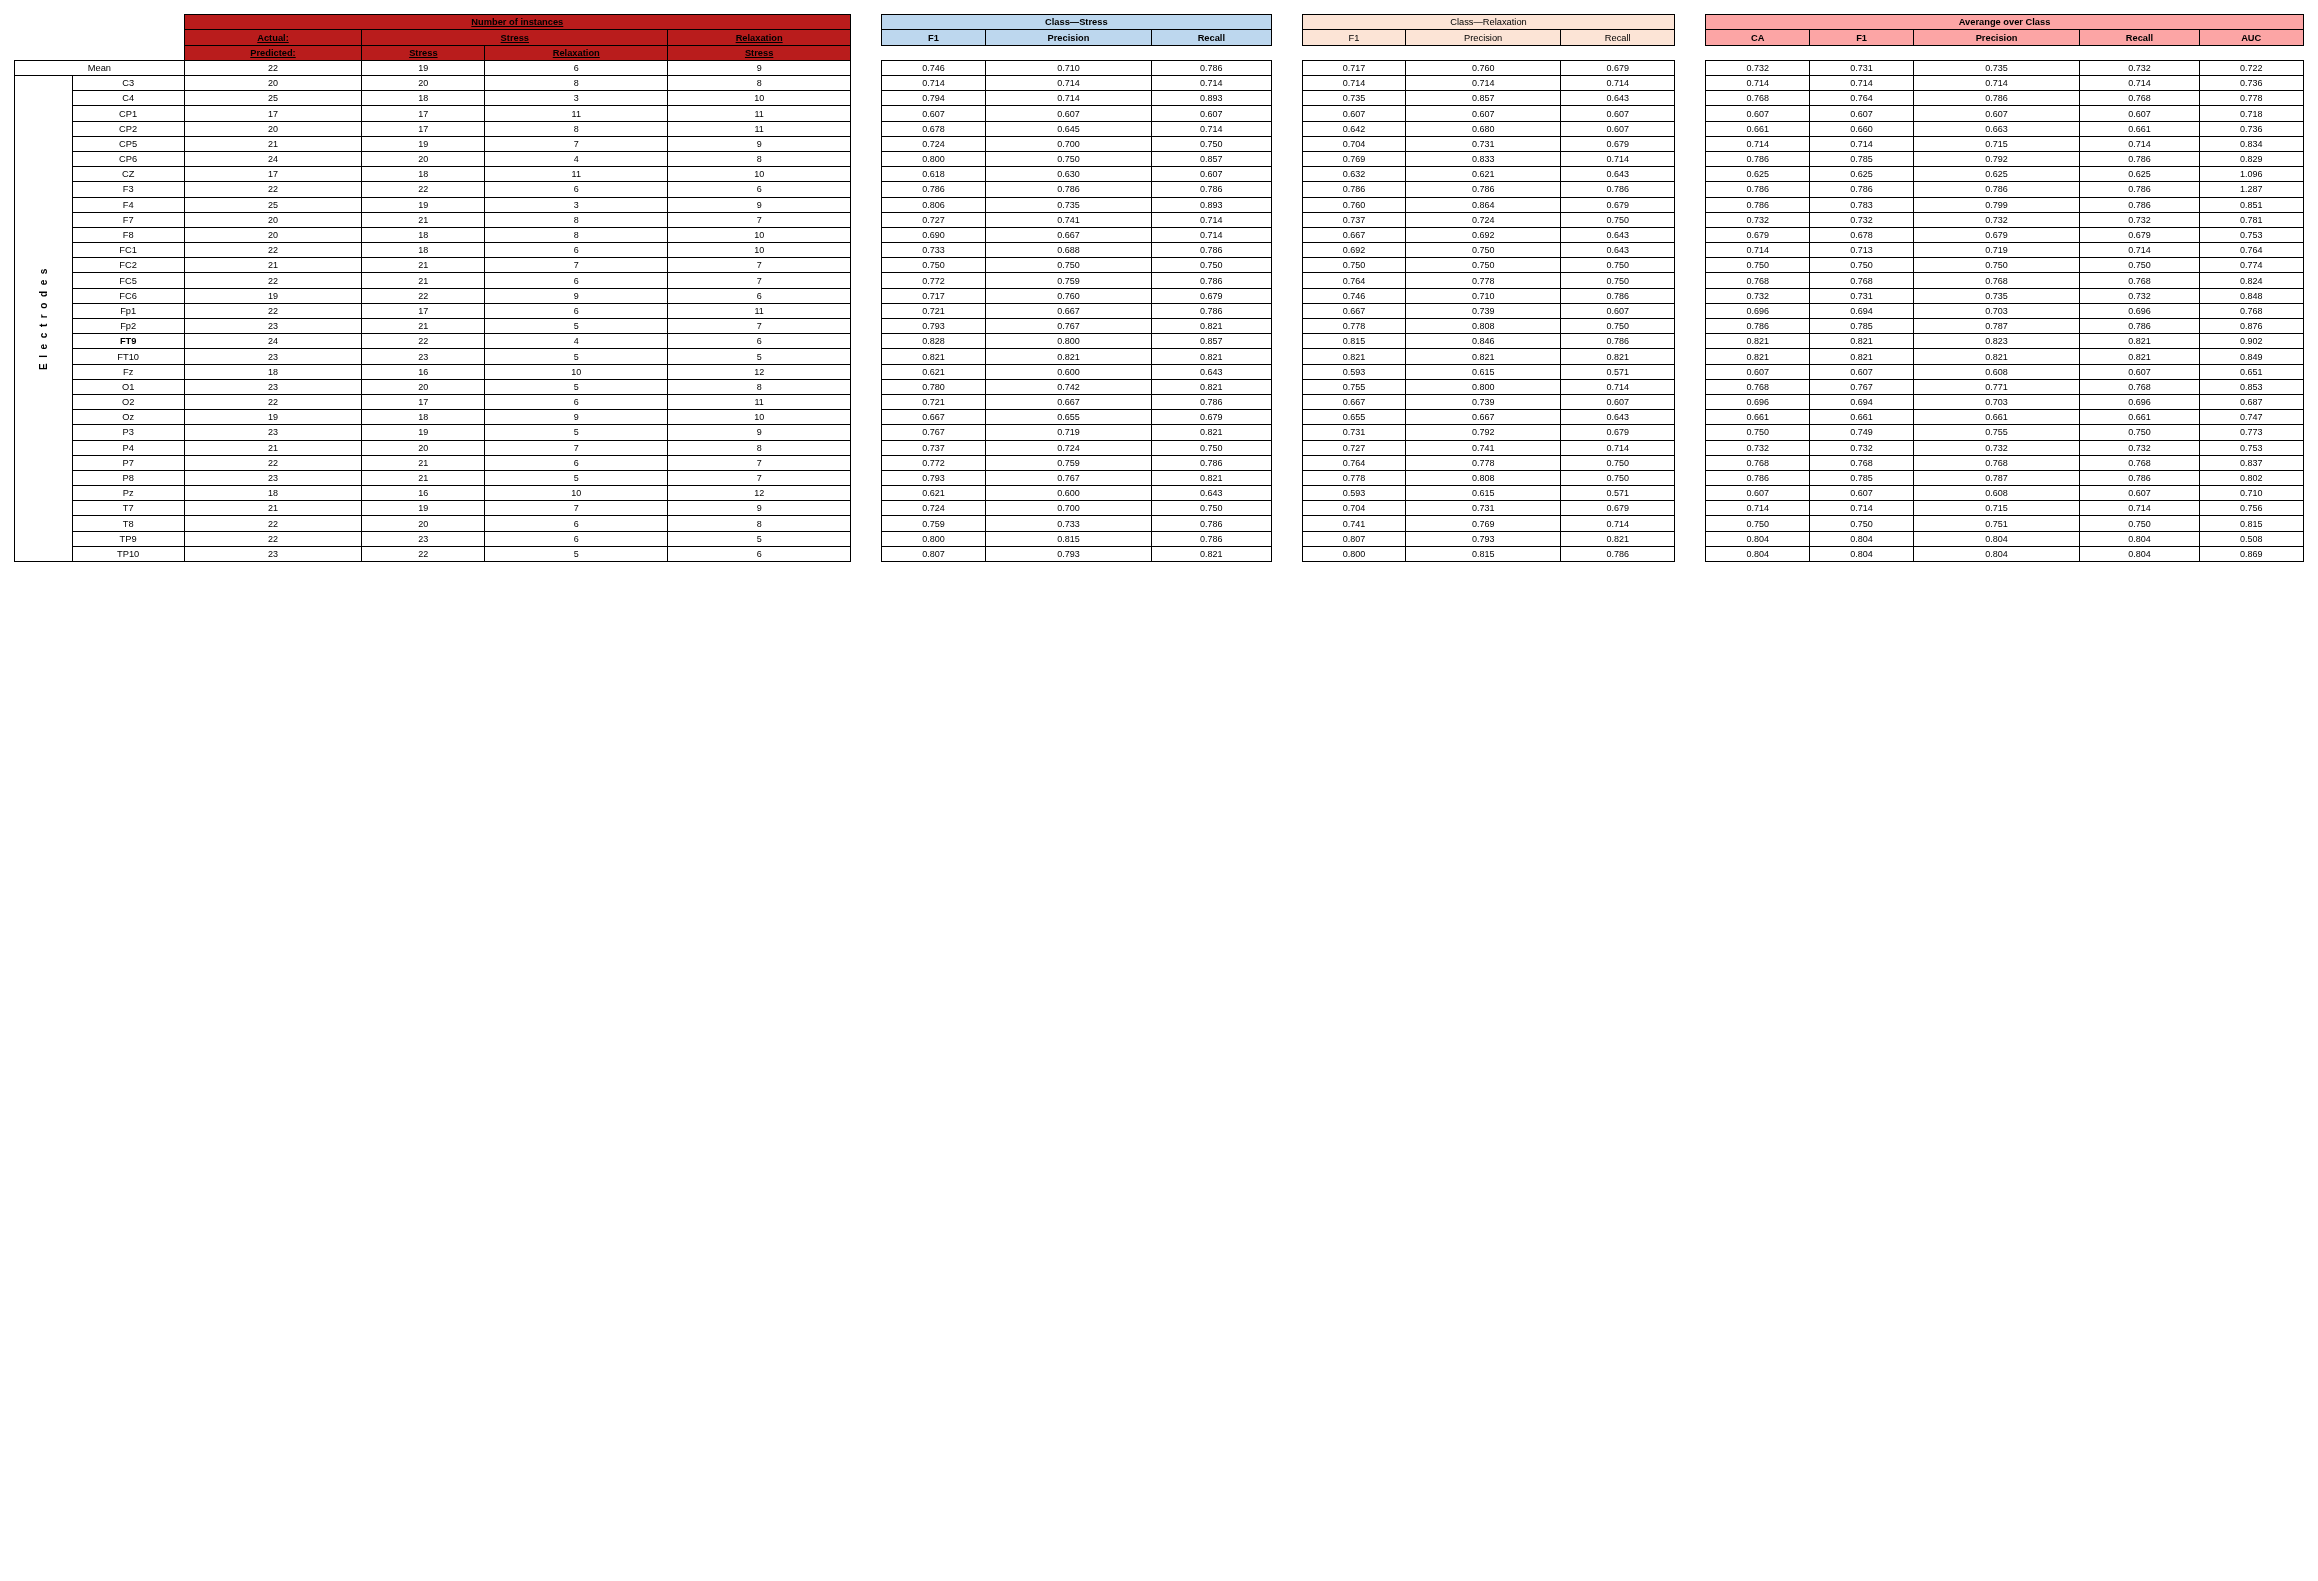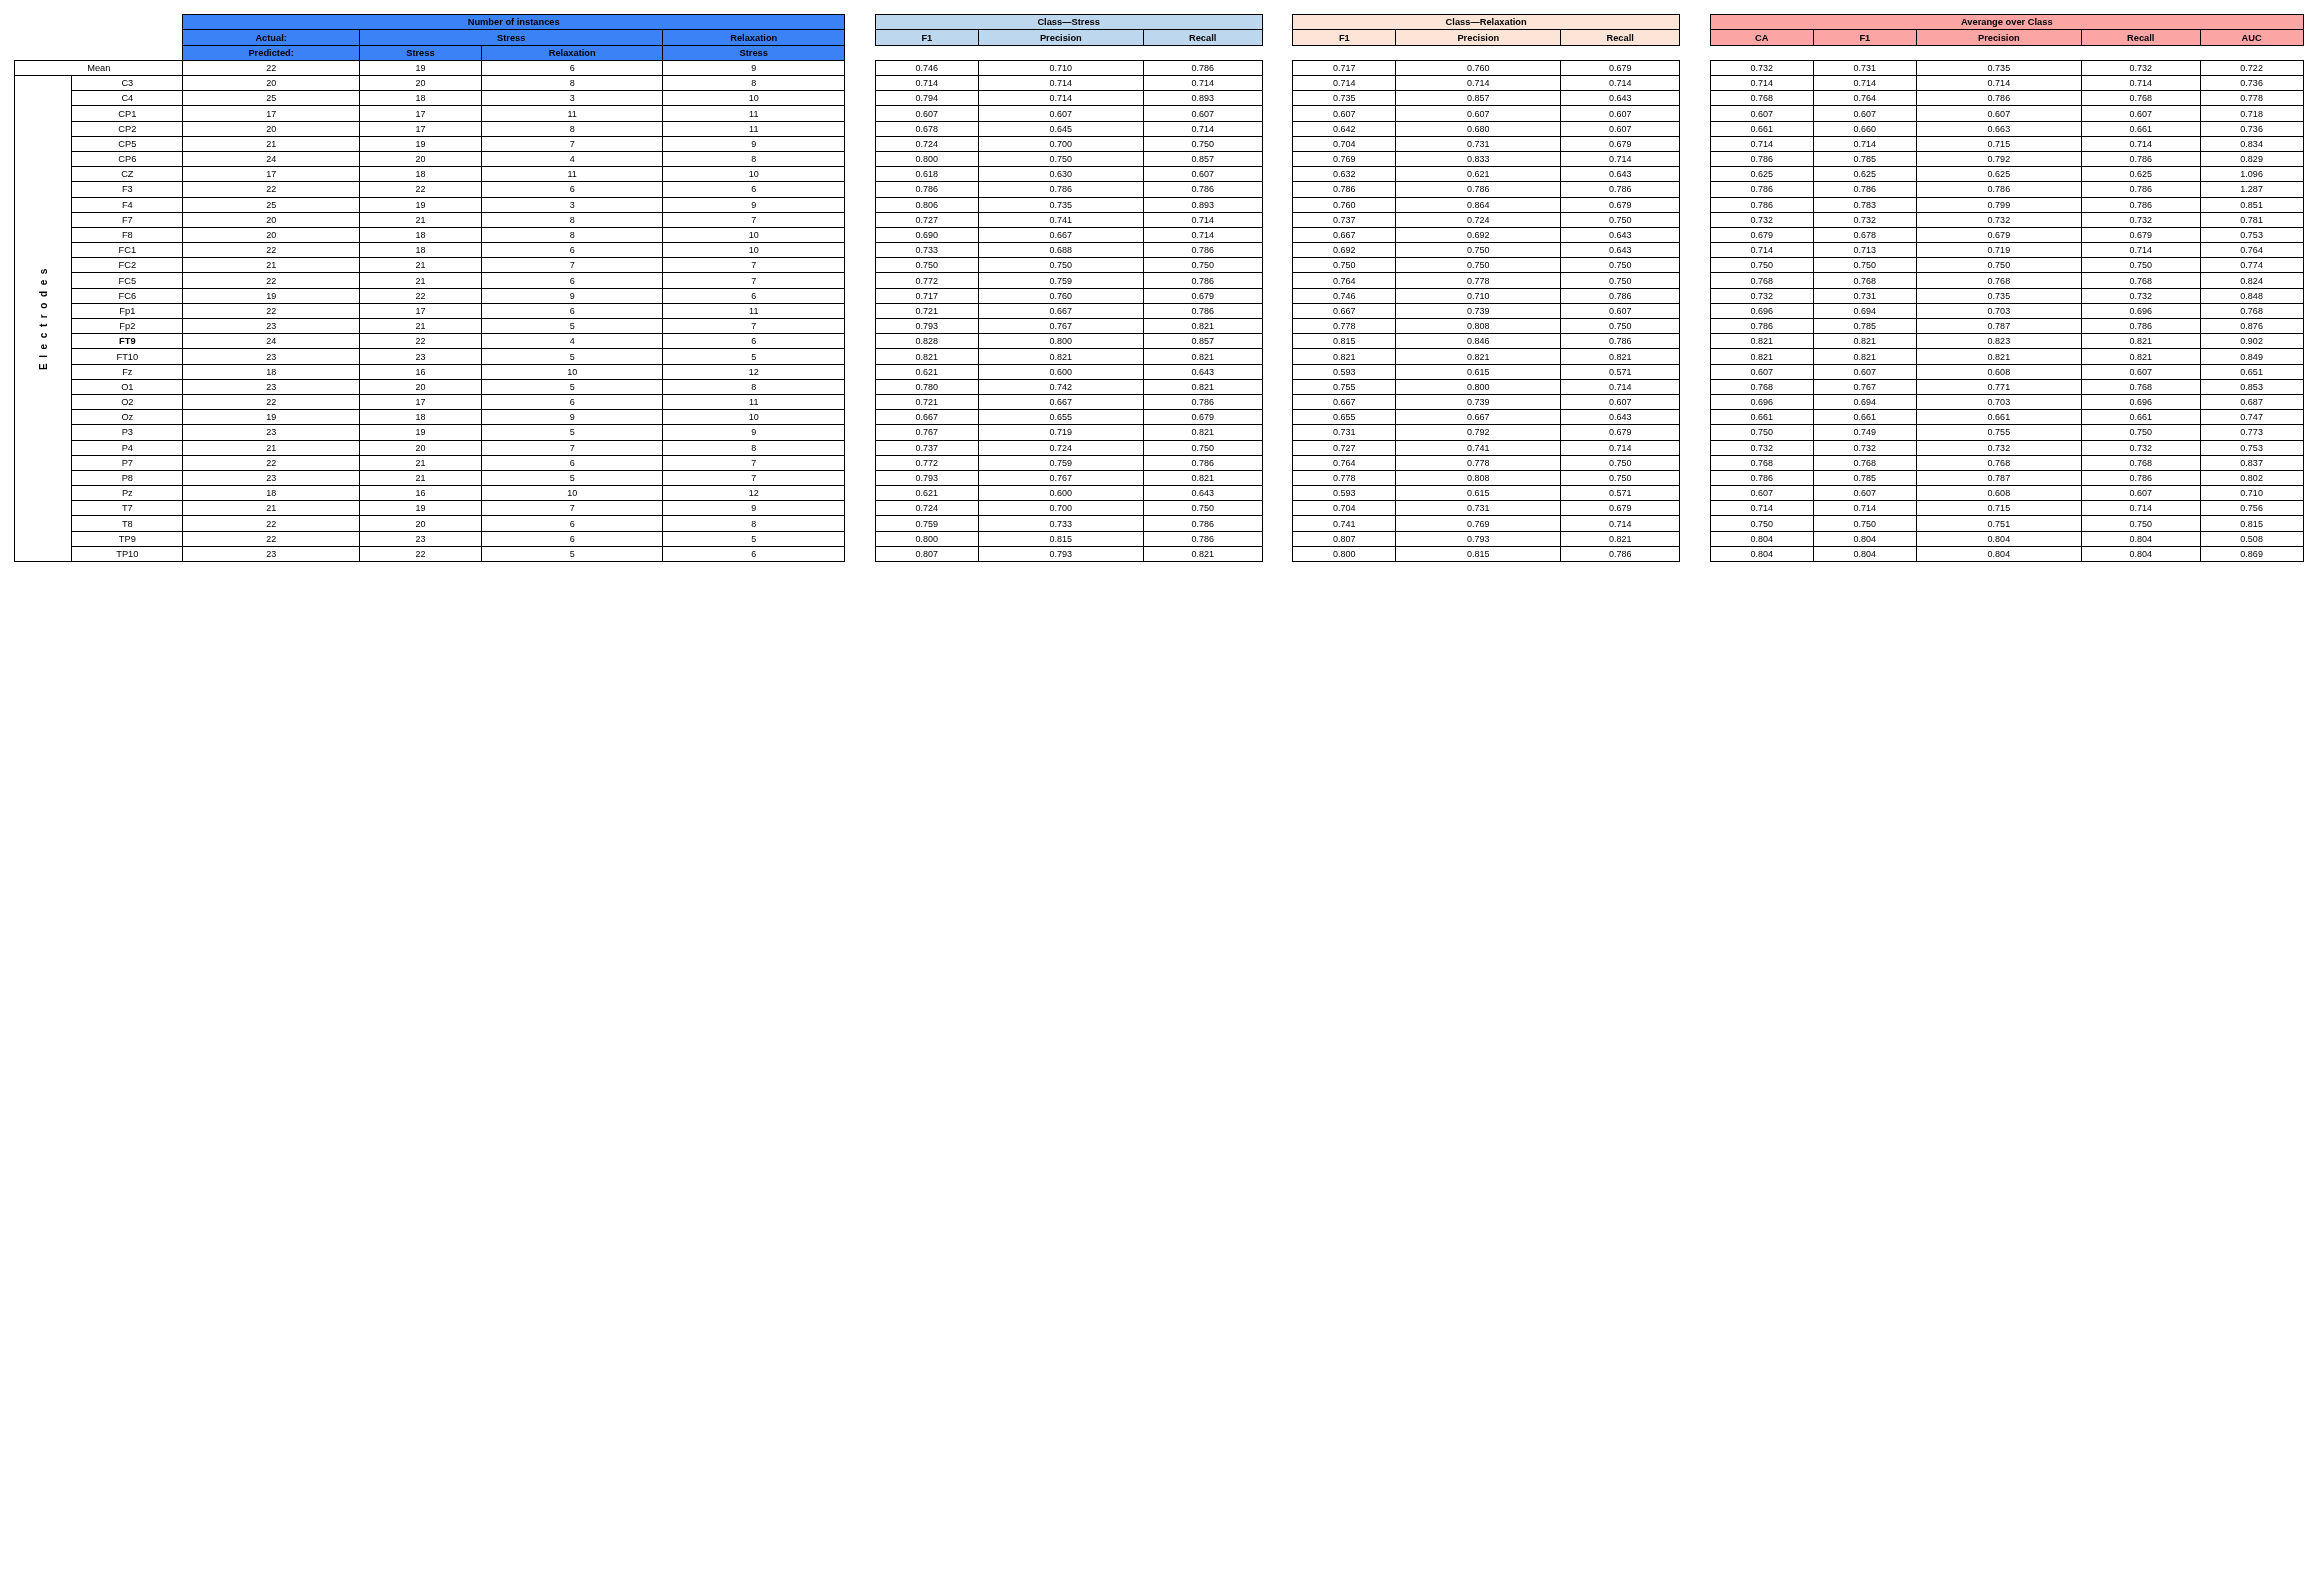--- a/index.html
+++ b/index.html
@@ -16,32 +16,33 @@
       border-collapse: collapse;
       width: 100%;
     }
     th, td {
       border: 0.7px solid #000;
       text-align: center;
       padding: 2.1px 4.3px;
       white-space: nowrap;
     }
     .header-yellow {
-      background-color: #3b82f6;
+      background-color: #b91c1c;
       font-weight: bold;
       color: #000;
+      text-decoration: underline;
     }
     .header-blue {
       background-color: #BDD7EE;
       font-weight: bold;
       color: #000;
     }
     .header-light-orange {
       background-color: #FCE4D6;
-      font-weight: bold;
+      font-weight: normal;
       color: #000;
     }
     .header-averange {
       background-color: #fca5a5;
       font-weight: bold;
       color: #000;
     }
     .electrodes-cell {
       writing-mode: vertical-rl;
       transform: rotate(180deg);

